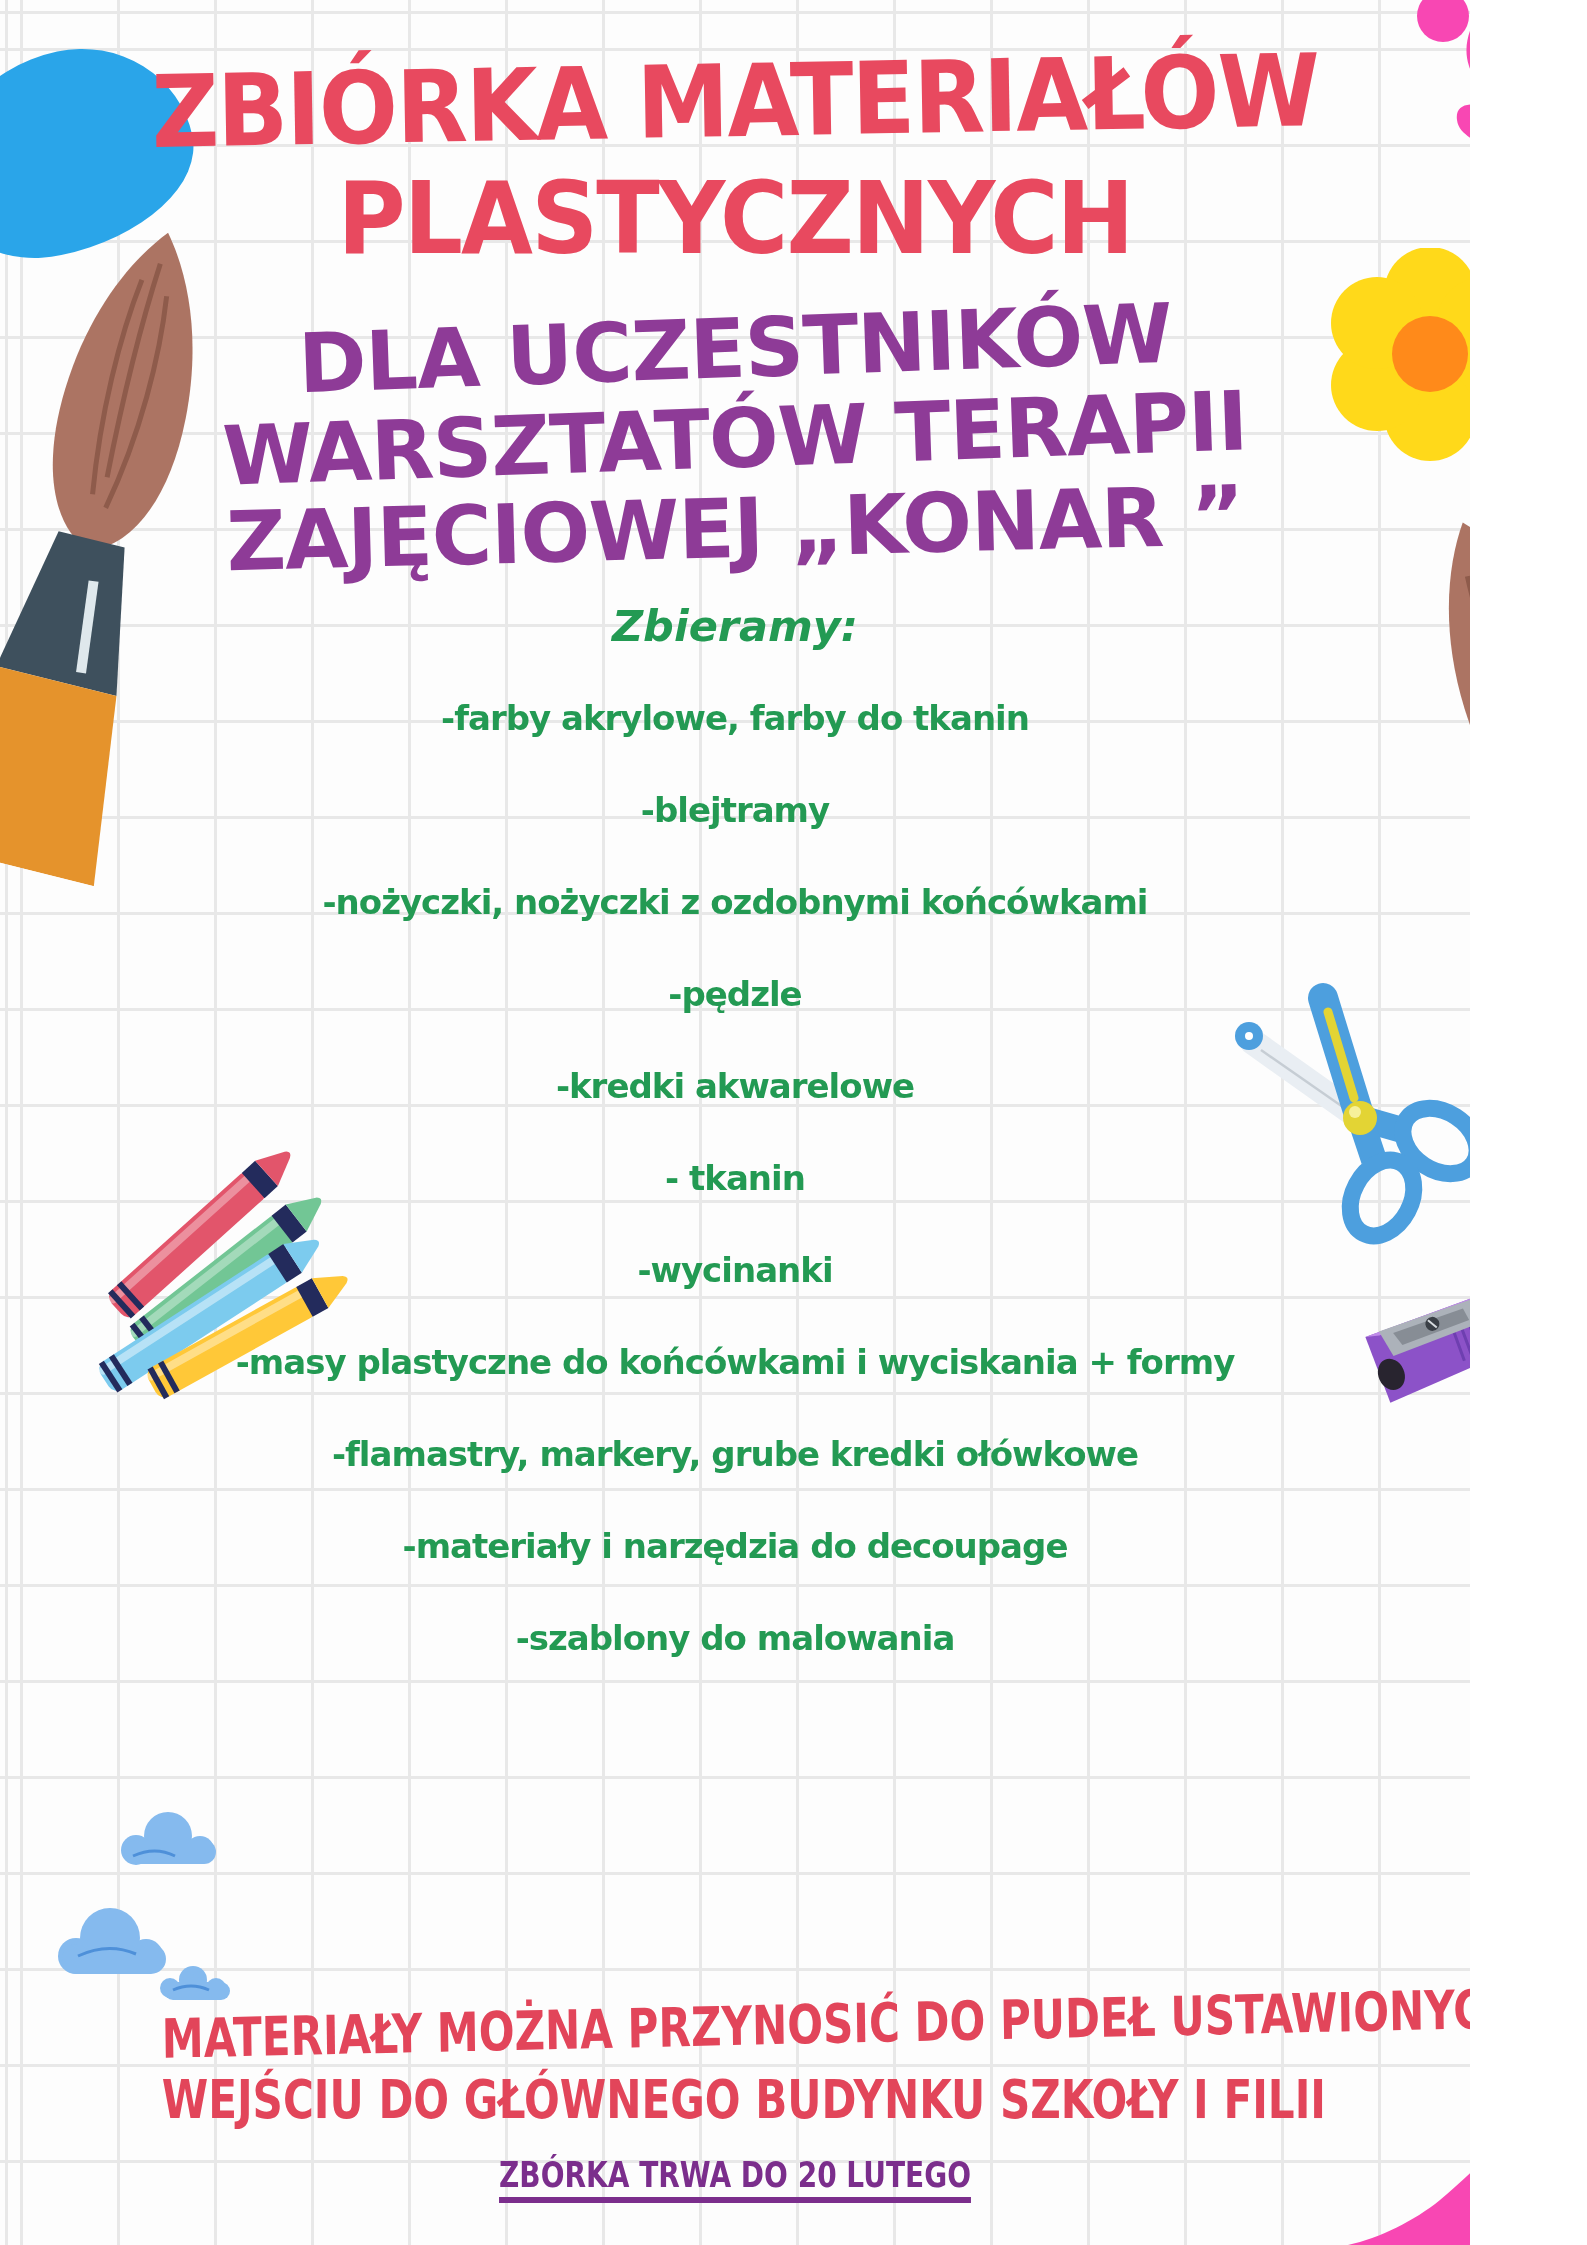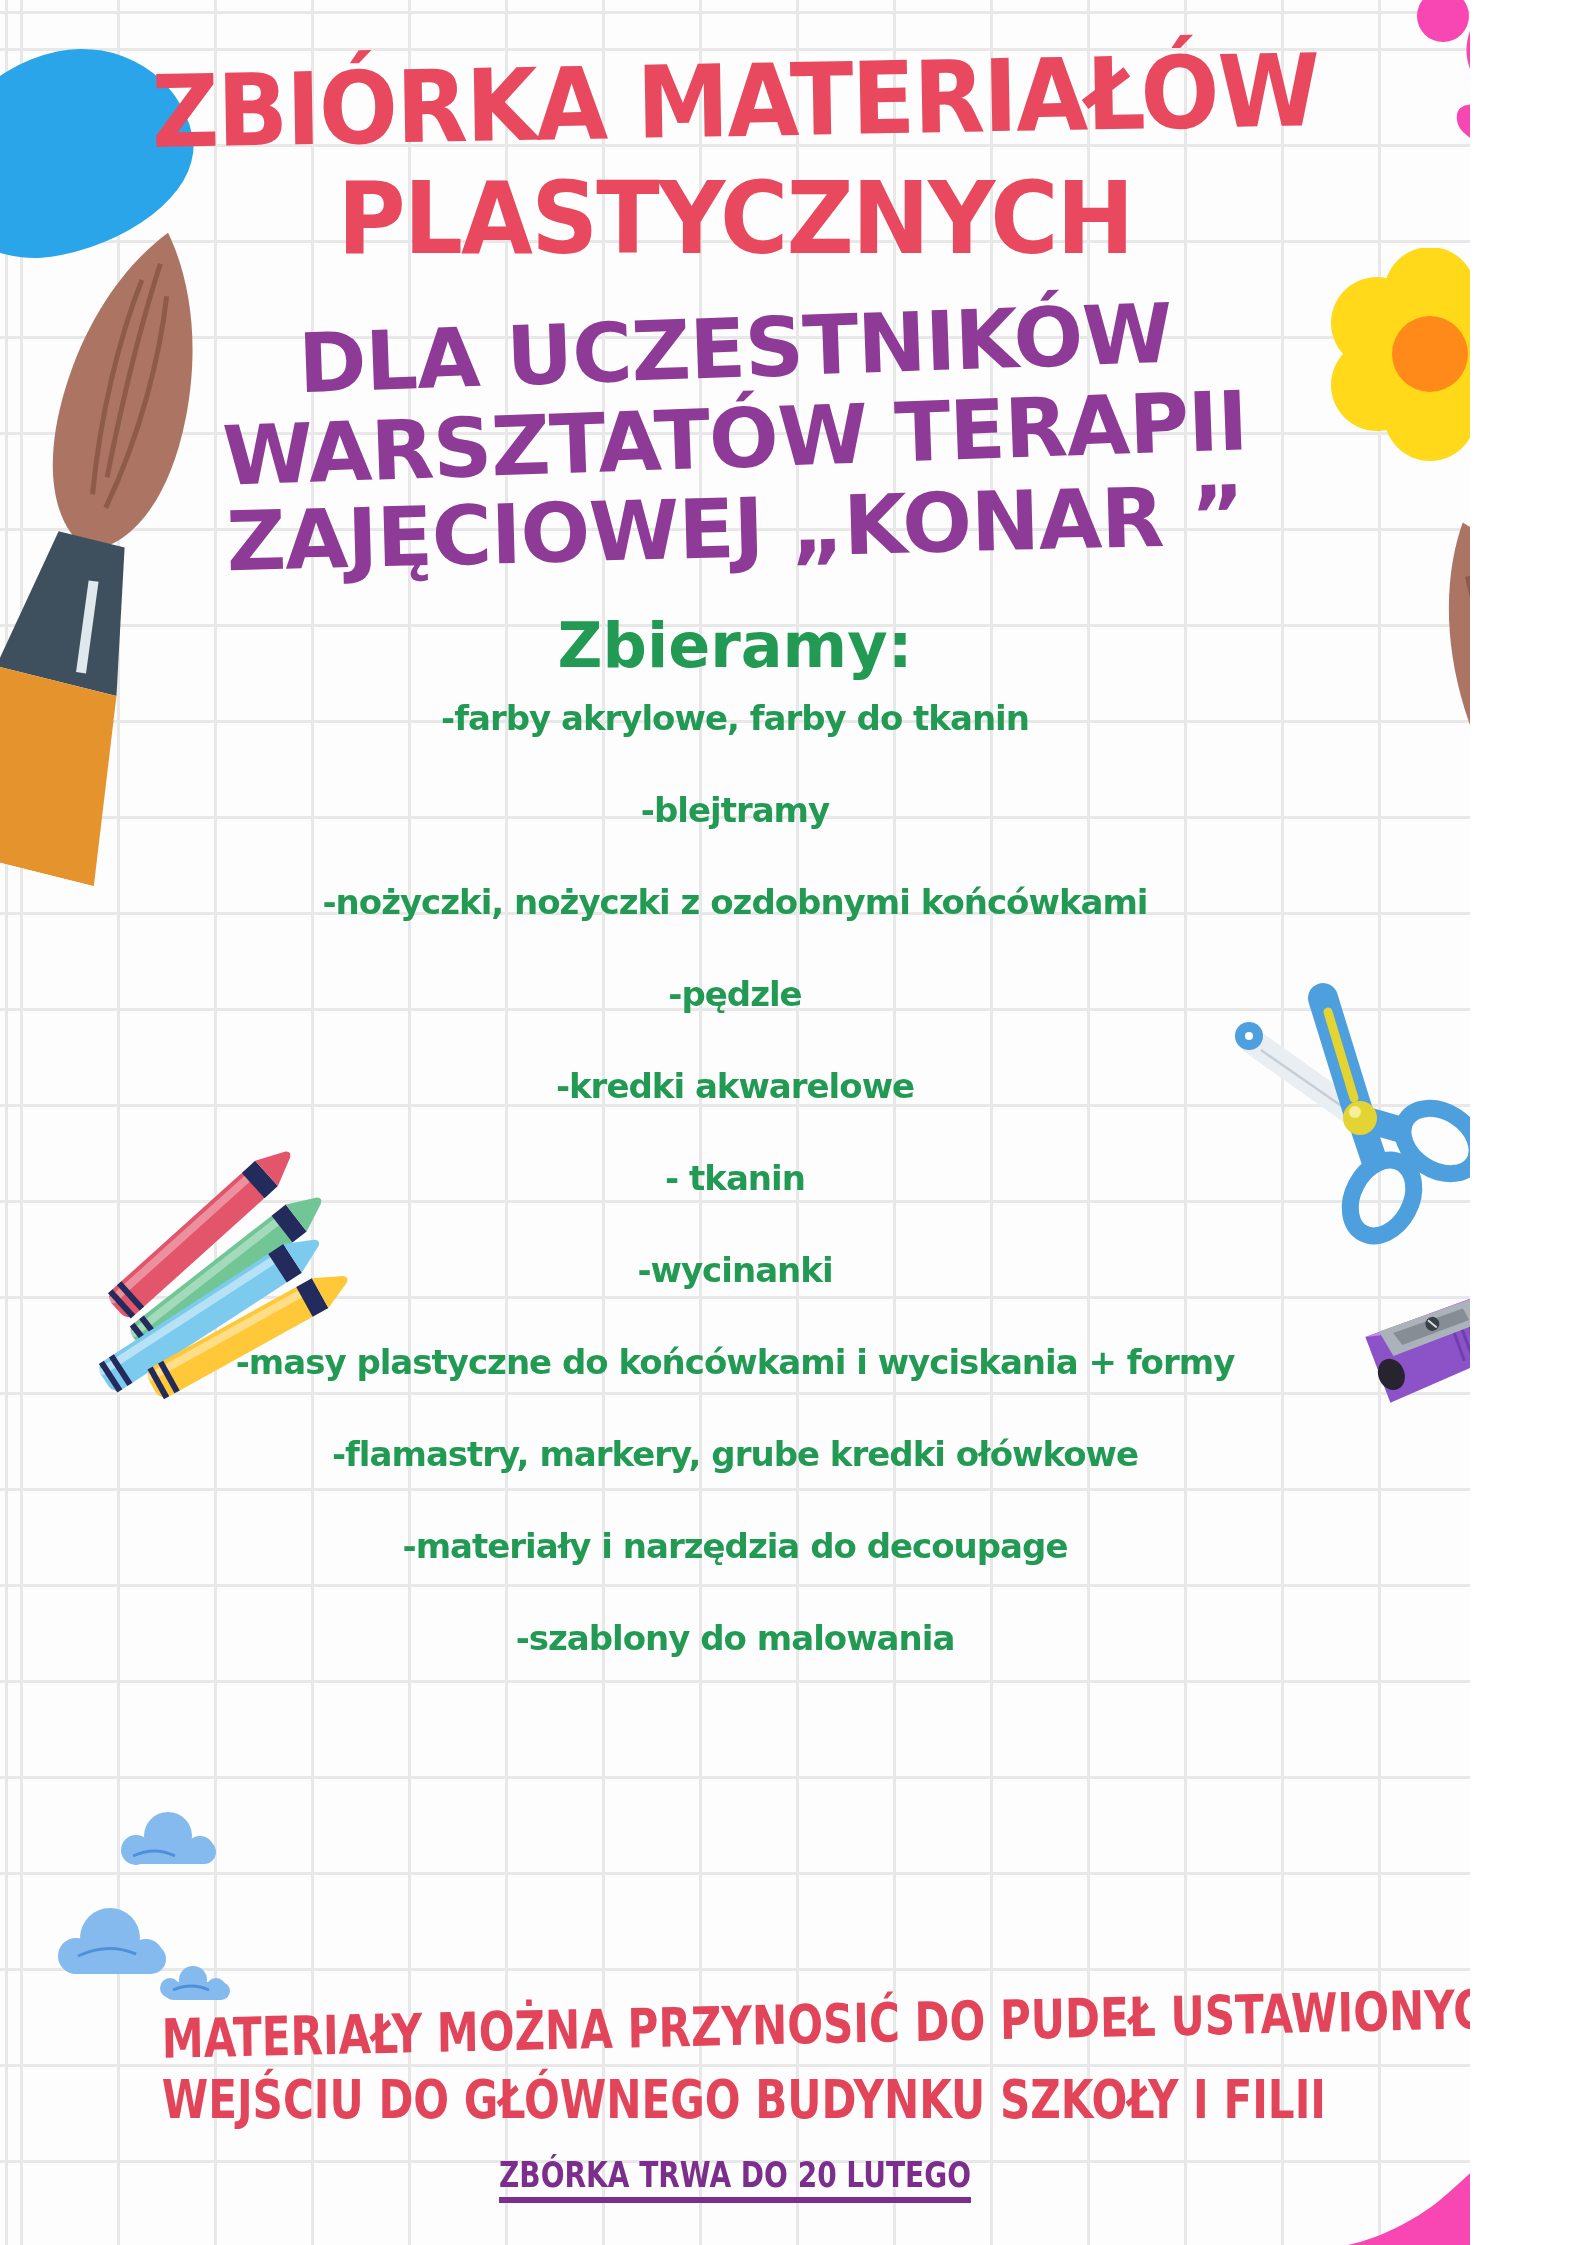--- a/index.html
+++ b/index.html
@@ -20,21 +20,21 @@
   .txt span{display:block;white-space:nowrap;}
 
   .title{top:43px;font-size:100px;line-height:117px;color:var(--c-title,#E8495F);transform:scaleX(.93);letter-spacing:-2px;}
   .title .t1{transform:rotate(-1deg);}
 
   .subtitle{top:304px;font-size:82px;line-height:90px;color:var(--c-subtitle,#8E3B97);letter-spacing:-1px;}
   .subtitle .s1{transform:rotate(-2deg);}
   .subtitle .s2{transform:rotate(-2deg);}
   .subtitle .s3{transform:rotate(-1.5deg);}
 
-  .collect-heading{top:612px;font-size:62px;line-height:68px;color:var(--c-list,#239A53);}
+  .collect-heading{top:592px;font-size:43px;line-height:68px;color:var(--c-list,#239A53);font-style:italic;}
 
   .items{top:672px;font-size:34px;letter-spacing:-1px;color:var(--c-list,#239A53);}
   .items span{height:92px;line-height:92px;}
 
   .footer{top:1990px;font-size:54px;line-height:73px;color:var(--c-footer,#E2455A);}
   .footer .f1{transform:scaleX(.78) rotate(-1deg);}
   .footer .f2{transform:scaleX(.78);}
 
   .deadline{top:2139px;font-size:35px;line-height:72px;color:var(--c-deadline,#7B2E8C);}
   .deadline span{transform:scaleX(.8);text-decoration:underline;text-decoration-thickness:6px;text-underline-offset:10px;}

